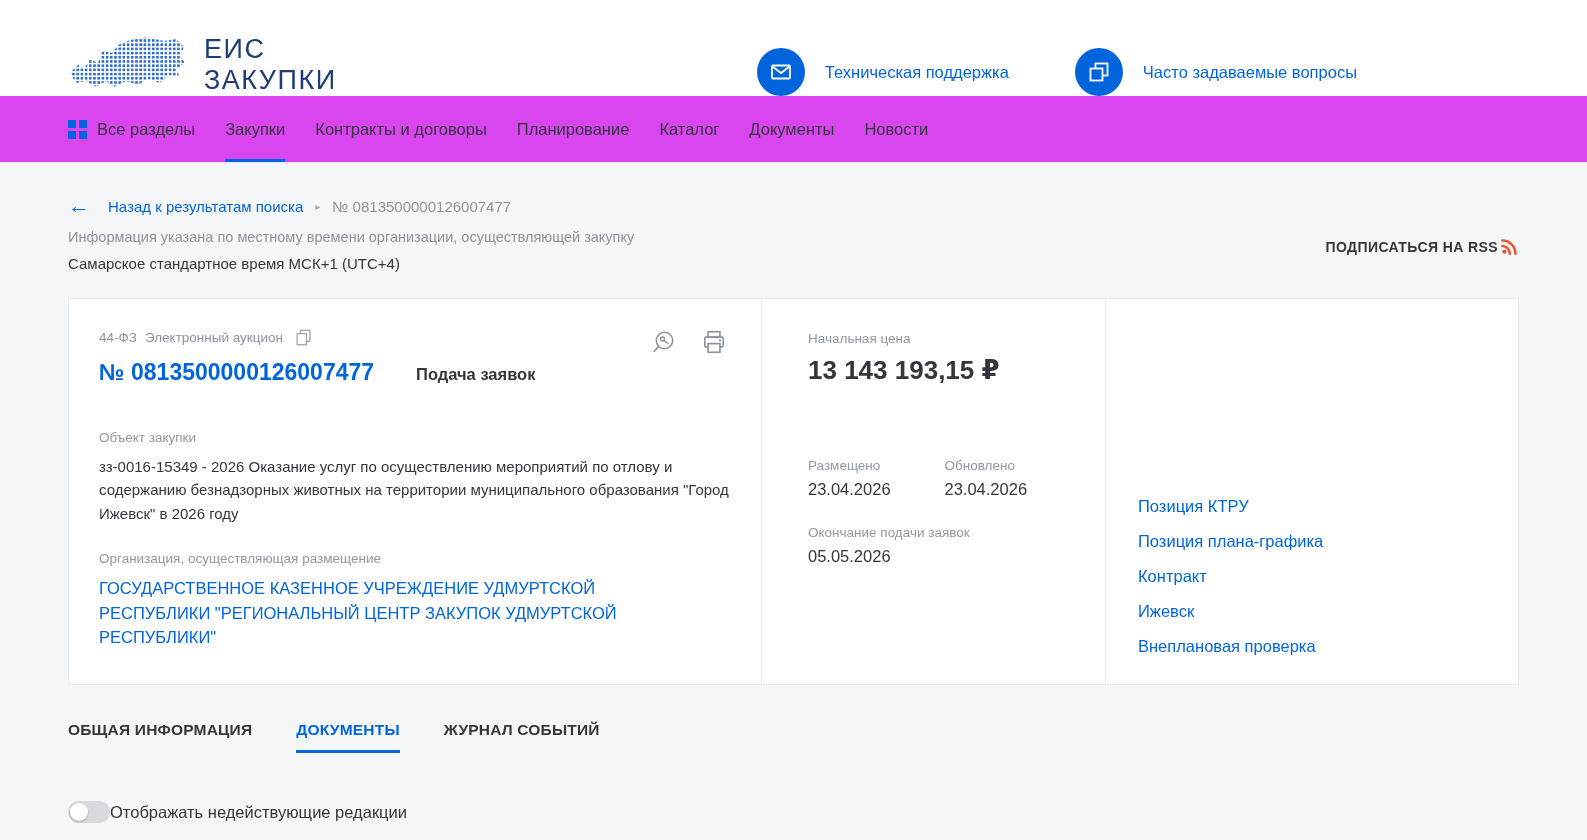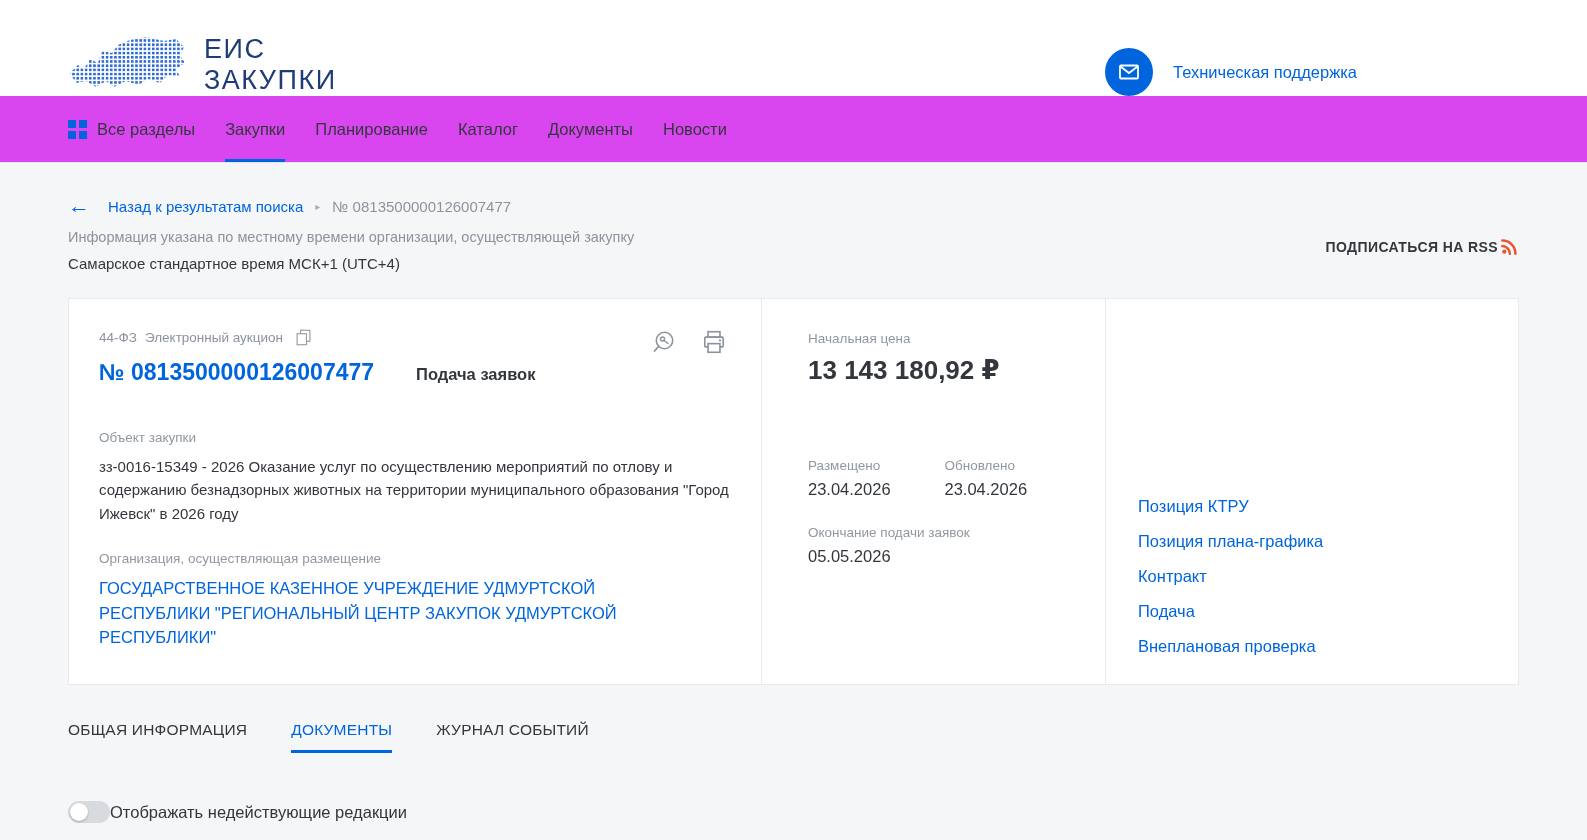--- a/index.html
+++ b/index.html
@@ -75,21 +75,21 @@
 
   .price-value{font-size:26px;font-weight:700;color:var(--text);margin-top:9px;}
   .dates-row{display:flex;margin-top:72px;}
   .date-block{width:164px;}
   .date-value{font-size:16.5px;color:var(--text);margin-top:7px;}
   .deadline-block{margin-top:26px;}
 
   .side-link{color:var(--accent);font-size:16.5px;line-height:20px;cursor:pointer;}
 
   
-  .tabs{display:flex;gap:44px;margin-top:36px;font-size:15.5px;font-weight:400;letter-spacing:.2px;}
+  .tabs{display:flex;gap:44px;margin-top:36px;font-size:15.5px;font-weight:700;letter-spacing:.2px;}
   .tab{color:var(--text);padding-bottom:11px;border-bottom:3px solid transparent;cursor:pointer;}
   .tab.active{color:var(--accent);border-bottom-color:var(--accent);}
 
   
   .toggle-row{margin-top:48px;display:flex;align-items:center;}
   .toggle{width:42px;height:22px;background:#d7dade;border-radius:11px;position:relative;cursor:pointer;flex:none;}
   .toggle-knob{position:absolute;left:2px;top:2px;width:18px;height:18px;border-radius:50%;
     background:#fff;box-shadow:0 1px 2px rgba(0,0,0,.25);}
   .toggle-label{font-size:16.5px;color:var(--text);}
 </style>
@@ -115,34 +115,44 @@
   <div class="topbar-right">
     <a class="top-link">
       <span class="circle-icon">
         <svg width="24" height="24" viewBox="0 0 24 24">
           <rect x="3" y="5.5" width="18" height="13" rx="1" fill="none" stroke="#fff" stroke-width="1.8"></rect>
           <polyline points="3.5,6.5 12,13 20.5,6.5" fill="none" stroke="#fff" stroke-width="1.8"></polyline>
         </svg>
       </span>
       <span>Техническая поддержка</span>
     </a>
+    <a class="top-link">
+      <span class="circle-icon">
+        <svg width="24" height="24" viewBox="0 0 24 24">
+          <rect x="8.5" y="3.5" width="12" height="12" fill="none" stroke="#fff" stroke-width="1.8"></rect>
+          <rect x="3.5" y="8.5" width="12" height="12" fill="#0065dd" stroke="#fff" stroke-width="1.8"></rect>
+        </svg>
+      </span>
+      <span>Часто задаваемые вопросы</span>
+    </a>
   </div>
 </header>
 
 <nav class="mainnav">
   <a class="nav-link">
     <svg width="19" height="19" viewBox="0 0 19 19">
       <rect x="0" y="0" width="8" height="8" fill="#0065dd"></rect>
       <rect x="11" y="0" width="8" height="8" fill="#0065dd"></rect>
       <rect x="0" y="11" width="8" height="8" fill="#0065dd"></rect>
       <rect x="11" y="11" width="8" height="8" fill="#0065dd"></rect>
     </svg>
     <span>Все разделы</span>
   </a>
   <a class="nav-link active">Закупки</a>
+  <a class="nav-link">Контракты и договоры</a>
   <a class="nav-link">Планирование</a>
   <a class="nav-link">Каталог</a>
   <a class="nav-link">Документы</a>
   <a class="nav-link">Новости</a>
 </nav>
 
 <div class="content">
 
   <div class="breadcrumb-row">
     <span class="back-arrow">←</span>
@@ -206,21 +216,21 @@
 
       <div class="field-label object-label">Объект закупки</div>
       <div class="object-text">зз-0016-15349 - 2026 Оказание услуг по осуществлению мероприятий по отлову и содержанию безнадзорных животных на территории муниципального образования "Город Ижевск" в 2026 году</div>
 
       <div class="field-label org-label">Организация, осуществляющая размещение</div>
       <a class="org-link">ГОСУДАРСТВЕННОЕ КАЗЕННОЕ УЧРЕЖДЕНИЕ УДМУРТСКОЙ РЕСПУБЛИКИ "РЕГИОНАЛЬНЫЙ ЦЕНТР ЗАКУПОК УДМУРТСКОЙ РЕСПУБЛИКИ"</a>
     </div>
 
     <div class="col-mid">
       <div class="field-label">Начальная цена</div>
-      <div class="price-value">13 143 180,92 ₽</div>
+      <div class="price-value">13 143 193,15 ₽</div>
 
       <div class="dates-row">
         <div class="date-block">
           <div class="field-label">Размещено</div>
           <div class="date-value">23.04.2026</div>
         </div>
         <div class="date-block">
           <div class="field-label">Обновлено</div>
           <div class="date-value">23.04.2026</div>
         </div>
@@ -229,21 +239,21 @@
       <div class="deadline-block">
         <div class="field-label">Окончание подачи заявок</div>
         <div class="date-value">05.05.2026</div>
       </div>
     </div>
 
     <div class="col-right">
       <a class="side-link">Позиция КТРУ</a>
       <a class="side-link">Позиция плана-графика</a>
       <a class="side-link">Контракт</a>
-      <a class="side-link">Подача</a>
+      <a class="side-link">Ижевск</a>
       <a class="side-link">Внеплановая проверка</a>
     </div>
   </section>
 
   <div class="tabs">
     <div class="tab">ОБЩАЯ ИНФОРМАЦИЯ</div>
     <div class="tab active">ДОКУМЕНТЫ</div>
     <div class="tab">ЖУРНАЛ СОБЫТИЙ</div>
   </div>
 

